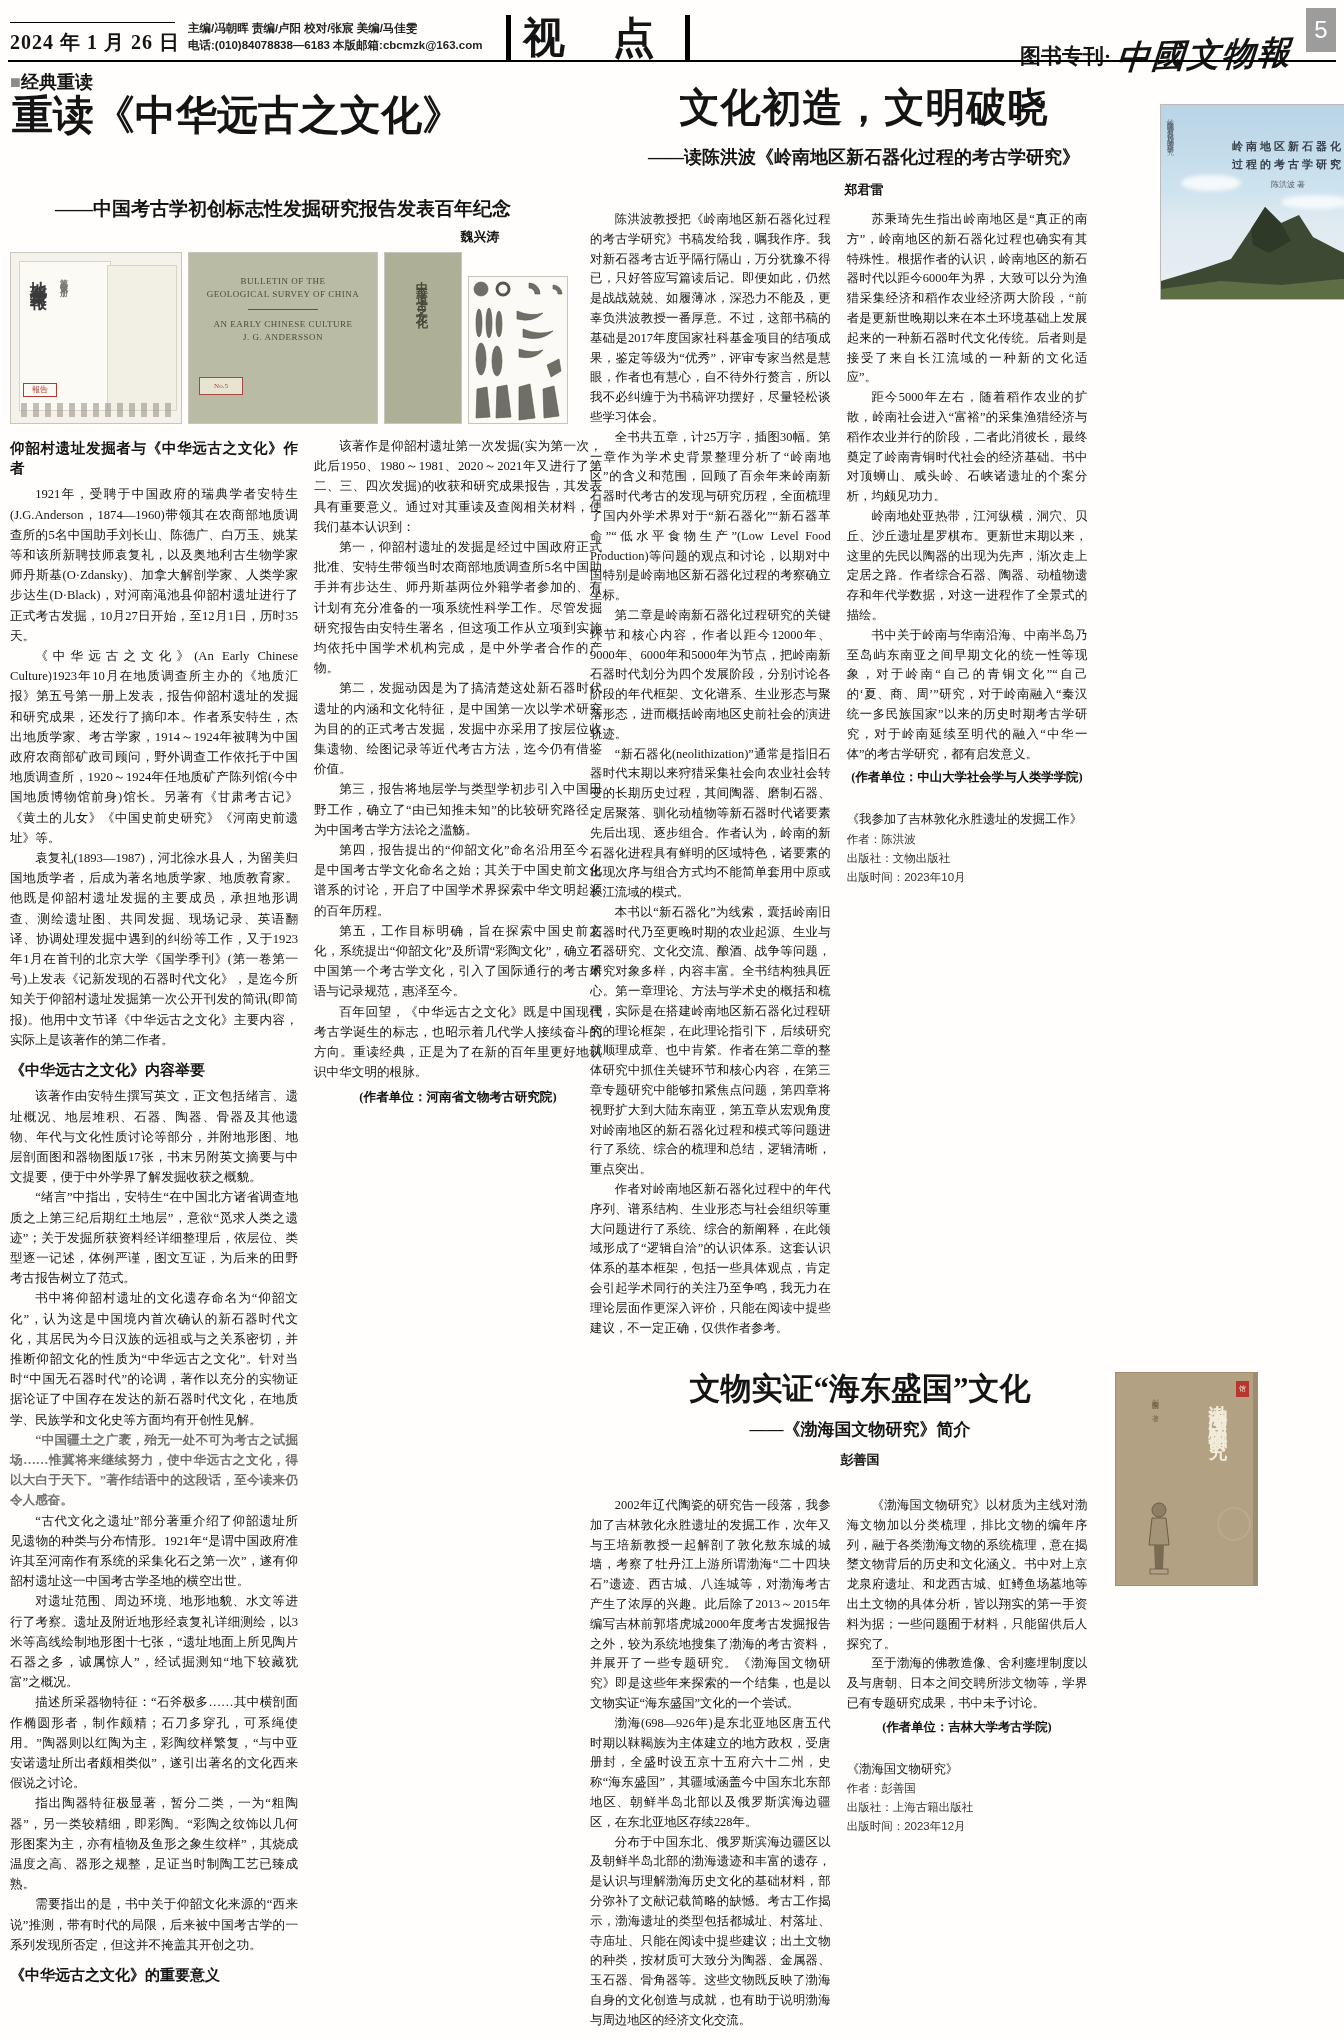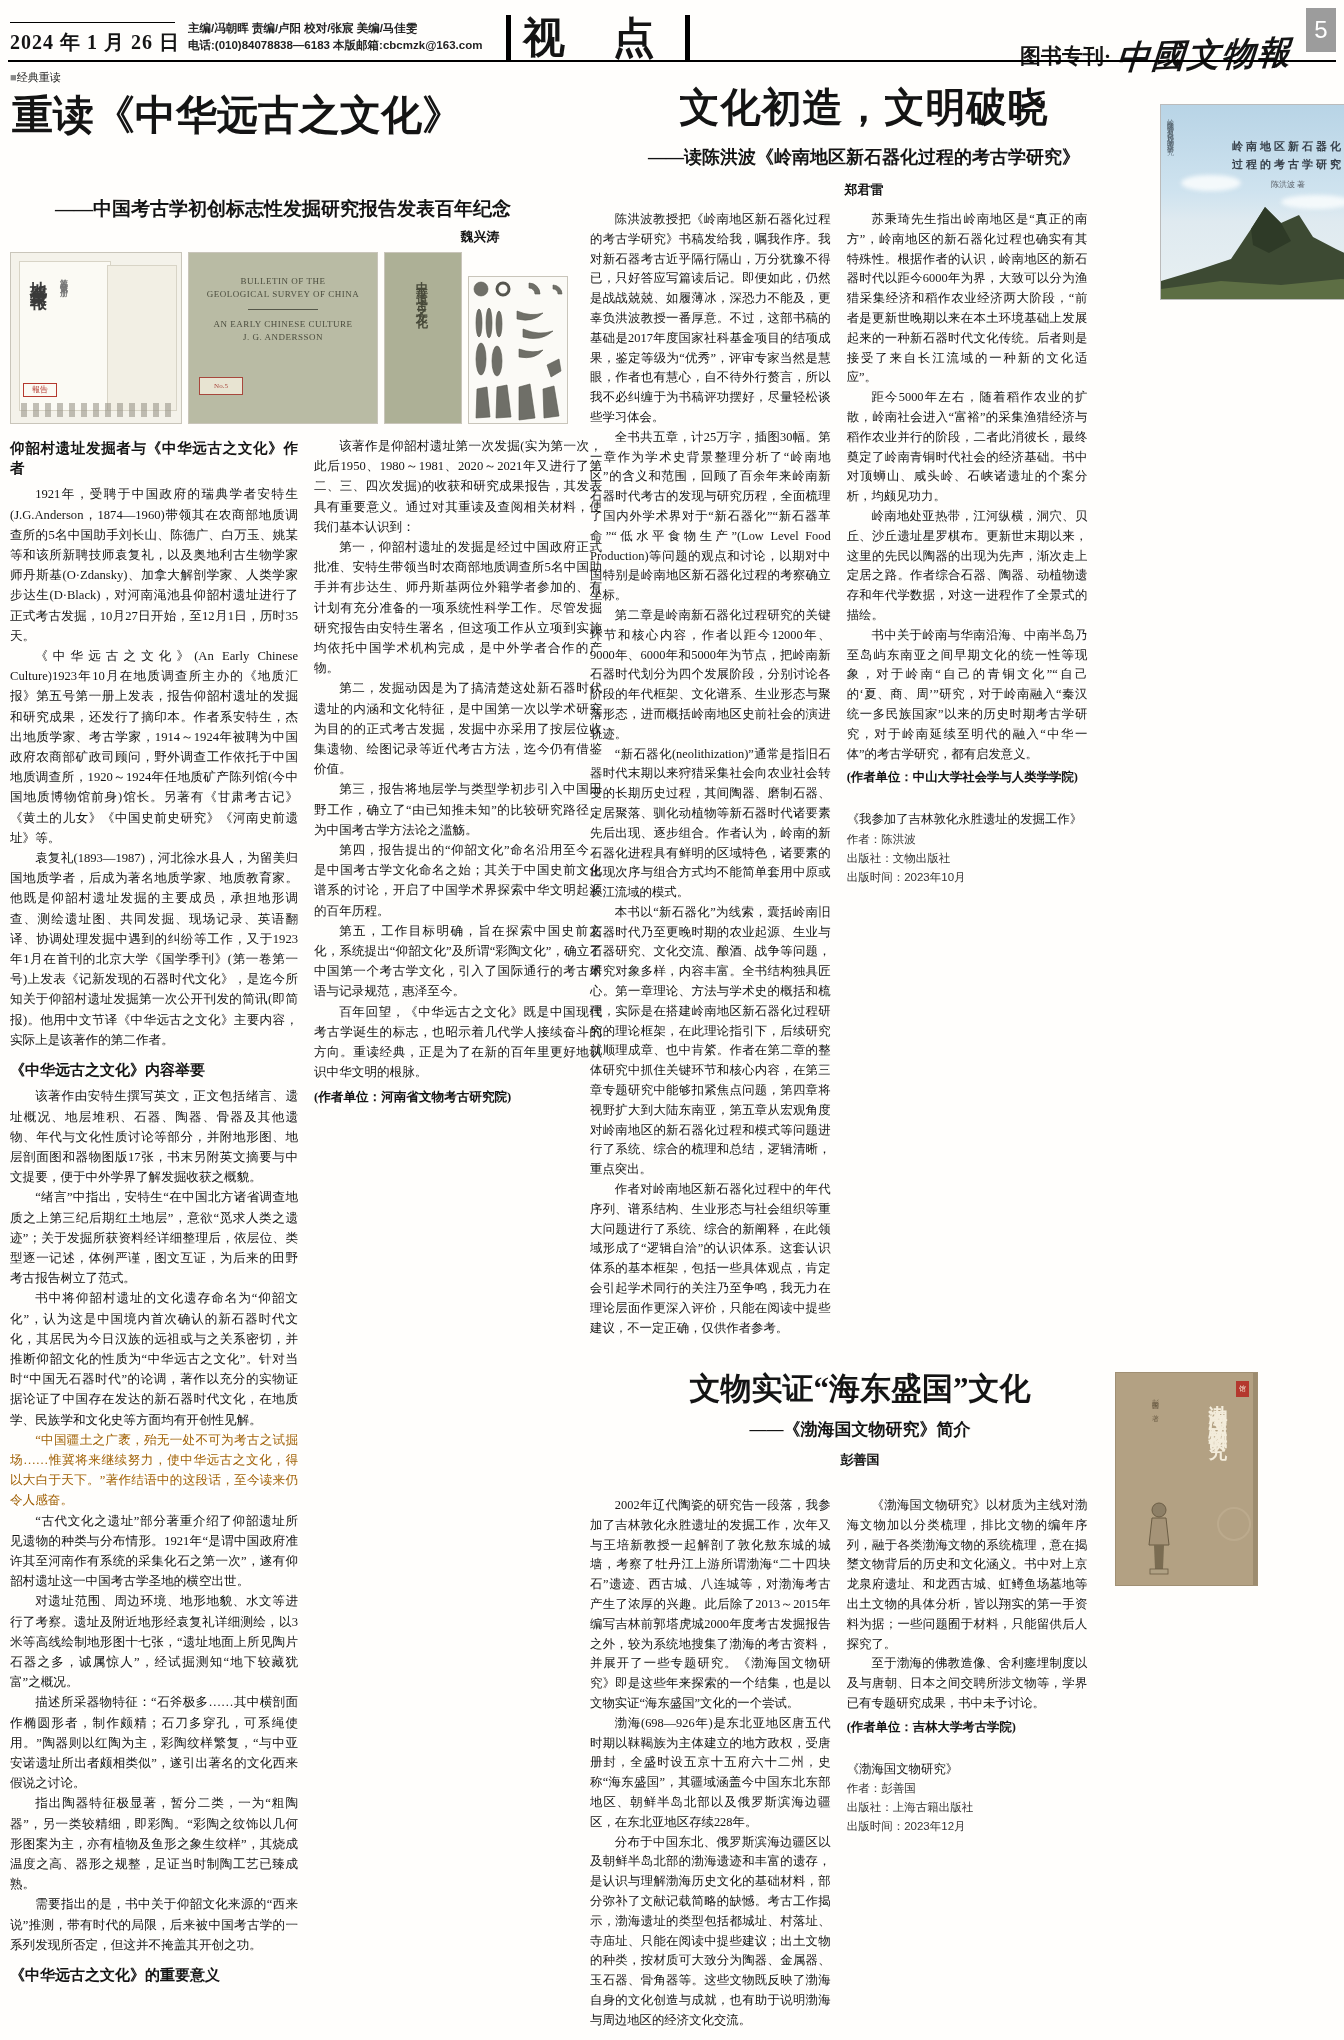--- a/index.html
+++ b/index.html
@@ -16,21 +16,21 @@
   .vp .bar { width:5px; height:46px; background:#000; }
   .vp .vp-t { font-family:"Liberation Sans","DejaVu Sans",sans-serif; font-weight:900; font-size:42px; letter-spacing:18px; white-space:nowrap; }
   .mast { position:absolute; right:44px; top:27px; display:flex; align-items:center; gap:6px; }
   .mast .ed { font-size:21px; font-weight:bold; }
   .mast .cal { font-size:33px; font-weight:bold; font-style:italic; transform:skewX(-6deg) rotate(-2deg); letter-spacing:2px; }
   .pgbox { position:absolute; right:0; top:2px; width:30px; height:44px; background:#9c9c9c; color:#fff;
            display:flex; align-items:center; justify-content:center; font-size:24px; font-family:"Liberation Sans",sans-serif; }
   .hrule { position:absolute; top:60px; left:8px; width:1328px; height:1.5px; background:#000; }
 
   
-  .tag { position:absolute; left:10px; top:70px; font-size:11px; font-weight:normal;
+  .tag { position:absolute; left:10px; top:70px; font-size:18px; font-weight:bold;
          font-family:"Liberation Sans","DejaVu Sans",sans-serif; }
   .tag .sq { color:#8a8a8a; }
   .l-headline { position:absolute; left:12px; top:88px; width:580px; font-size:41px; font-weight:bold;
                 letter-spacing:0px; white-space:nowrap; }
   .l-sub { position:absolute; left:0; top:196px; width:566px; text-align:center; font-size:19px; font-weight:bold; }
   .l-byline { position:absolute; left:400px; top:228px; width:160px; text-align:center; font-size:13px; font-weight:bold; }
   .strip { position:absolute; left:10px; top:252px; width:562px; height:172px; display:flex; align-items:flex-end; gap:6px; }
   .pnl { border:1px solid #c9c5ba; overflow:hidden; position:relative; }
   .pnl1 { width:172px; height:172px; background:#f4f2ea; }
   .pnl1 .pg { position:absolute; background:#fbfaf4; border:1px solid #d8d4c6; }
@@ -51,22 +51,22 @@
                color:#a8473c; font-size:7px; line-height:16px; text-align:center; background:#e8e4d2; }
   .pnl3 { width:78px; height:172px; background:#adb096; }
   .pnl3 .cn-v { position:absolute; left:28px; top:18px; font-size:12px; letter-spacing:6px; color:#474939; }
   .pnl4 { width:100px; height:148px; background:#fbfaf6; }
   .l-body { position:absolute; left:10px; top:436px; width:592px; height:1572px;
             column-count:2; column-gap:16px; column-fill:auto;
             font-size:12.6px; line-height:20.2px; text-align:justify; }
   .l-body p { text-indent:2em; }
   .h2w { font-size:14.5px; font-weight:bold; text-indent:0 !important; margin:2px 0 6px; }
   .sec { font-size:15px; font-weight:bold; text-indent:0 !important; margin:10px 0 6px; }
-  .quote { font-weight:normal; color:#a16207; }
-  .credit { text-align:left; font-weight:bold; text-indent:0 !important; margin-top:4px; }
+  .quote { font-weight:bold; color:#737373; }
+  .credit { text-align:center; font-weight:bold; text-indent:0 !important; margin-top:4px; }
 
   
   .m-head { position:absolute; left:590px; top:80px; width:548px; text-align:center; }
   .m-headline { font-size:40px; font-weight:bold; letter-spacing:1px; white-space:nowrap; }
   .m-sub { margin-top:10px; font-size:18px; font-weight:bold; }
   .m-byline { margin-top:12px; font-size:13px; font-weight:bold; }
   .cover-ln { position:absolute; left:1130px; top:104px; width:256px; height:196px; border:1px solid #bbb;
               background:linear-gradient(#b8d4e6 0%, #cfe3ef 45%, #dfeaf0 60%, #e8f0f2 100%); z-index:5; overflow:hidden;margin-left:30px; }
   .cover-ln .cloud { position:absolute; background:#f4f9fb; border-radius:50%; filter:blur(2px); }
   .cover-ln .t1 { position:absolute; left:0; right:0; top:34px; text-align:center; font-size:11px; letter-spacing:3px;

